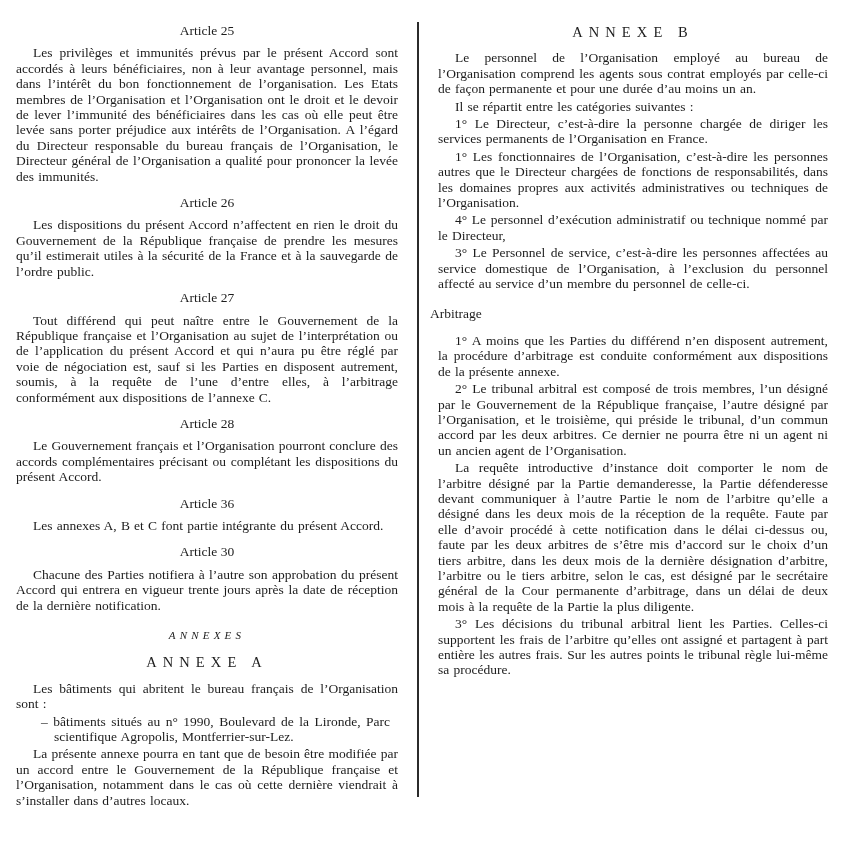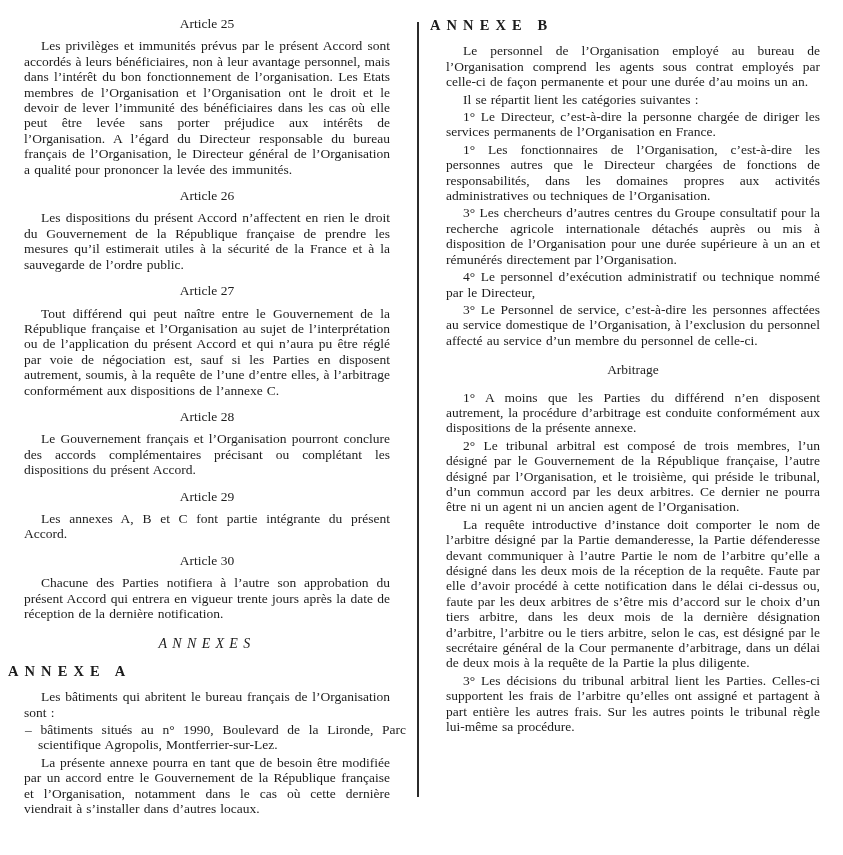--- a/index.html
+++ b/index.html
@@ -12,21 +12,21 @@
     width: 843px;
     height: 854px;
     background: #ffffff;
     overflow: hidden;
     font-family: "Liberation Serif", "DejaVu Serif", serif;
     color: #1c1c1c;
     font-size: 13.5px;
     line-height: 15.4px;
     display: flex;
     box-sizing: border-box;
-    padding-top: 10px;
+    padding-top: 17px;
   }
   .col {
     box-sizing: border-box;
   }
   .col-left {
     width: 398px;
     margin-left: 8px;
   }
   .col-right {
     width: 406px;
@@ -34,62 +34,62 @@
   }
   .divider {
     position: absolute;
     left: 417px;
     top: 22px;
     width: 2px;
     height: 775px;
     background: #2b2b2b;
   }
   p {
-    margin: 2px 16px;
+    margin: 2px 8px;
     text-align: justify;
     text-indent: 17px;
     word-spacing: 0.06em;
   }
   .h-art {
     text-align: center;
     font-weight: normal;
     font-size: 13.5px;
     margin: 11px 0 7px;
   }
   .h-annexes {
     text-align: center;
     font-weight: normal;
     font-style: italic;
-    font-size: 14px;
+    font-size: 11px;
     letter-spacing: 0.38em;
     margin: 15px 0 12px;
   }
   .h-annexe {
-    text-align: left;
-    font-weight: bold;
+    text-align: center;
+    font-weight: normal;
     font-size: 14.5px;
     letter-spacing: 0.42em;
     margin: 8px 0 10px;
   }
   .h-annexe-b {
     margin-top: 8px;
   }
   .h-annexe-c {
     margin-top: 36px;
   }
   .h-sub {
-    text-align: center;
+    text-align: left;
     font-weight: normal;
     font-size: 13.5px;
     margin: 14px 0 12px;
   }
   .list-item {
     text-indent: -13px;
     padding-left: 30px;
-    margin: 1px 0;
+    margin: 1px 16px;
     text-align: justify;
     word-spacing: 0.06em;
   }
 </style>
 </head>
 <body>
 
 <div class="page">
 
   <div class="divider"></div>
@@ -100,40 +100,39 @@
 
     <h3 class="h-art">Article 26</h3>
     <p>Les dispositions du présent Accord n’affectent en rien le droit du Gouvernement de la République française de prendre les mesures qu’il estimerait utiles à la sécurité de la France et à la sauvegarde de l’ordre public.</p>
 
     <h3 class="h-art">Article 27</h3>
     <p>Tout différend qui peut naître entre le Gouvernement de la République française et l’Organisation au sujet de l’interprétation ou de l’application du présent Accord et qui n’aura pu être réglé par voie de négociation est, sauf si les Parties en disposent autrement, soumis, à la requête de l’une d’entre elles, à l’arbitrage conformément aux dispositions de l’annexe C.</p>
 
     <h3 class="h-art">Article 28</h3>
     <p>Le Gouvernement français et l’Organisation pourront conclure des accords complémentaires précisant ou complétant les dispositions du présent Accord.</p>
 
-    <h3 class="h-art">Article 29</h3>
+    <h3 class="h-art">Article 36</h3>
     <p>Les annexes A, B et C font partie intégrante du présent Accord.</p>
 
     <h3 class="h-art">Article 30</h3>
     <p>Chacune des Parties notifiera à l’autre son approbation du présent Accord qui entrera en vigueur trente jours après la date de réception de la dernière notification.</p>
 
     <h3 class="h-annexes">ANNEXES</h3>
     <h3 class="h-annexe">ANNEXE A</h3>
     <p>Les bâtiments qui abritent le bureau français de l’Organisation sont :</p>
     <p class="list-item">– bâtiments situés au n° 1990, Boulevard de la Lironde, Parc scientifique Agropolis, Montferrier-sur-Lez.</p>
     <p>La présente annexe pourra en tant que de besoin être modifiée par un accord entre le Gouvernement de la République française et l’Organisation, notamment dans le cas où cette dernière viendrait à s’installer dans d’autres locaux.</p>
   </section>
 
   <section class="col col-right">
     <h3 class="h-annexe h-annexe-b">ANNEXE B</h3>
     <p>Le personnel de l’Organisation employé au bureau de l’Organisation comprend les agents sous contrat employés par celle-ci de façon permanente et pour une durée d’au moins un an.</p>
-    <p>Il se répartit lient les catégories suivantes :</p>
+    <p>Il se répartit entre les catégories suivantes :</p>
     <p>1° Le Directeur, c’est-à-dire la personne chargée de diriger les services permanents de l’Organisation en France.</p>
     <p>1° Les fonctionnaires de l’Organisation, c’est-à-dire les personnes autres que le Directeur chargées de fonctions de responsabilités, dans les domaines propres aux activités administratives ou techniques de l’Organisation.</p>
-    <p>3° Les chercheurs d’autres centres du Groupe consultatif pour la recherche agricole internationale détachés auprès ou mis à disposition de l’Organisation pour une durée supérieure à un an et rémunérés directement par l’Organisation.</p>
     <p>4° Le personnel d’exécution administratif ou technique nommé par le Directeur,</p>
     <p>3° Le Personnel de service, c’est-à-dire les personnes affectées au service domestique de l’Organisation, à l’exclusion du personnel affecté au service d’un membre du personnel de celle-ci.</p>
 
     <h4 class="h-sub">Arbitrage</h4>
     <p>1° A moins que les Parties du différend n’en disposent autrement, la procédure d’arbitrage est conduite conformément aux dispositions de la présente annexe.</p>
     <p>2° Le tribunal arbitral est composé de trois membres, l’un désigné par le Gouvernement de la République française, l’autre désigné par l’Organisation, et le troisième, qui préside le tribunal, d’un commun accord par les deux arbitres. Ce dernier ne pourra être ni un agent ni un ancien agent de l’Organisation.</p>
     <p>La requête introductive d’instance doit comporter le nom de l’arbitre désigné par la Partie demanderesse, la Partie défenderesse devant communiquer à l’autre Partie le nom de l’arbitre qu’elle a désigné dans les deux mois de la réception de la requête. Faute par elle d’avoir procédé à cette notification dans le délai ci-dessus ou, faute par les deux arbitres de s’être mis d’accord sur le choix d’un tiers arbitre, dans les deux mois de la dernière désignation d’arbitre, l’arbitre ou le tiers arbitre, selon le cas, est désigné par le secrétaire général de la Cour permanente d’arbitrage, dans un délai de deux mois à la requête de la Partie la plus diligente.</p>
     <p>3° Les décisions du tribunal arbitral lient les Parties. Celles-ci supportent les frais de l’arbitre qu’elles ont assigné et partagent à part entière les autres frais. Sur les autres points le tribunal règle lui-même sa procédure.</p>
   </section>
 

